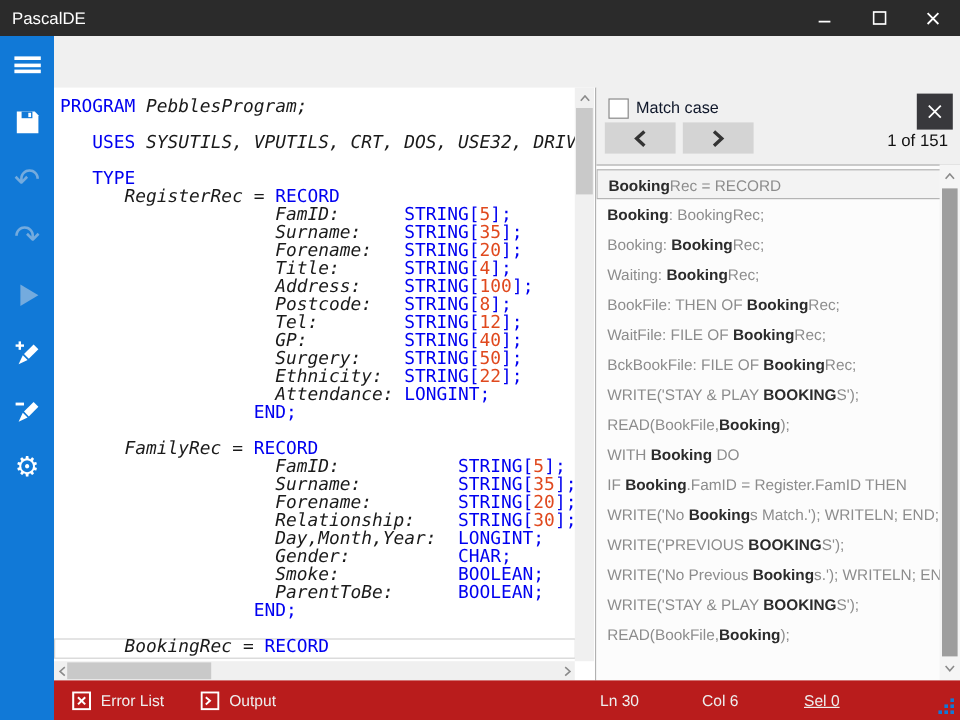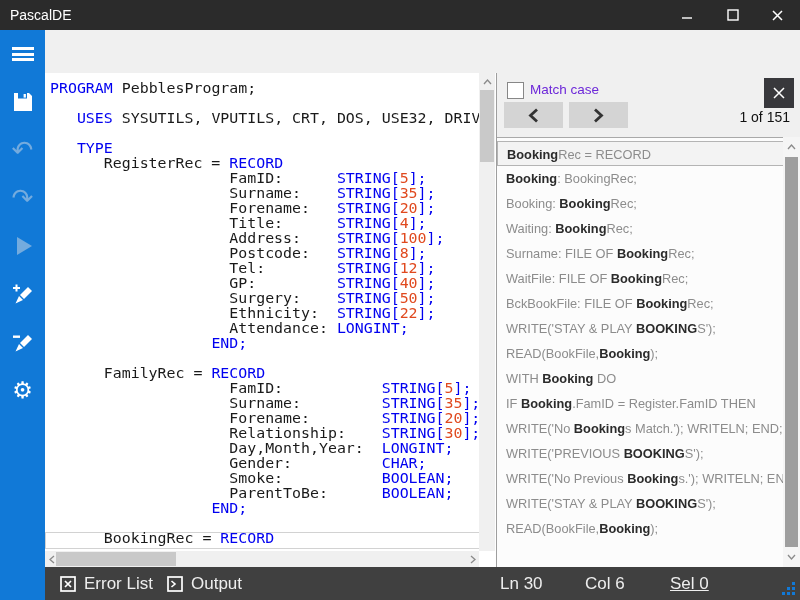--- a/index.html
+++ b/index.html
@@ -27,45 +27,45 @@
   .tab .tlabel { font-size:12.5px; color:#222; flex:1; }
   .searchwrap { position:absolute; left:528px; top:10px; width:200px; height:30px; border:1px solid #1179d7; background:#fff; display:flex; z-index:3; }
   .searchwrap input { flex:1; border:none; outline:none; font-size:13.5px; padding:0 4px 0 6px; font-family:"Liberation Sans",sans-serif; color:#111; }
   .caret { position:absolute; left:57px; top:6px; width:1px; height:18px; background:#000; }
   .searchbtn { width:29px; height:28px; background:#1179d7; display:flex; align-items:center; justify-content:center; }
 
   
   .editor { position:absolute; left:45px; top:73px; width:452px; height:494px; background:#fff; border-right:1px solid #9e9e9e; overflow:hidden; }
   .code { position:absolute; left:5px; top:8px; font-family:"DejaVu Sans Mono", monospace; font-size:14.9px; line-height:15px; white-space:pre; }
   .code .cl { height:15px; }
-  .kw { color:#0000f0;text-align:center; } .num { color:#e0491e; } .pl { color:#1a1a1a; }
+  .kw { color:#0000f0;text-align:center; } .num { color:#e0491e; } .pl { color:#1a1a1a;font-style:italic; }
   .curline { position:absolute; left:0; top:459px; height:17px; right:16px; border:1px solid #d2d2d2; }
   .vsb { position:absolute; right:1px; top:0; width:16px; bottom:16px; background:#f0f0f0; }
   .vsb .thumb { position:absolute; left:1px; right:1px; top:17px; height:72px; background:#c9c9c9; }
   .hsb { position:absolute; left:0; bottom:0; height:16px; right:17px; background:#f0f0f0; }
   .hsb .thumb { position:absolute; top:1px; bottom:1px; left:11px; width:120px; background:#c9c9c9; }
   .sb-arrow { position:absolute; display:flex; align-items:center; justify-content:center; }
 
   
   .findpanel { position:absolute; left:497px; top:73px; width:303px; height:494px; background:#f0f0f0; }
   .fp-close { position:absolute; left:267px; top:5px; width:30px; height:30px; background:#38383c; display:flex; align-items:center; justify-content:center; }
   .fp-check { position:absolute; left:10px; top:9px; width:17px; height:17px; background:#fff; border:1px solid #878787; }
-  .fp-checklabel { position:absolute; left:33px; top:9px; font-size:13.5px; color:#6d28d9; }
+  .fp-checklabel { position:absolute; left:33px; top:9px; font-size:13.5px; color:#0f172a; }
   .fp-prev { position:absolute; left:7px; top:29px; width:59px; height:26px; background:#d4d4d4; display:flex; align-items:center; justify-content:center; }
   .fp-next { position:absolute; left:72px; top:29px; width:59px; height:26px; background:#d4d4d4; display:flex; align-items:center; justify-content:center; }
   .fp-count { position:absolute; right:10px; top:36px; font-size:14px; color:#111; }
   .fp-list { position:absolute; left:0; right:0; top:64px; bottom:0; background:#fcfcfc; border-top:1px solid #a9a9a9; overflow:hidden; padding-top:3px; }
   .result { height:25px; line-height:25px; padding-left:9px; padding-right:22px; font-size:12.8px; color:#8c8c8c; white-space:nowrap; overflow:hidden; }
   .result b { color:#2b2b2b; font-weight:700; }
   .result.sel { background:#f3f3f3; border:1px solid #b4b4b4; }
   .fp-sb { position:absolute; right:0; top:64px; bottom:0; width:17px; background:#f5f5f5; }
   .fp-sb .thumb { position:absolute; left:2px; right:2px; top:20px; bottom:20px; background:#9e9e9e; }
 
   
-  .statusbar { position:absolute; left:45px; top:567px; width:755px; height:33px; background:#404040; color:#eee; font-size:17px; }
+  .statusbar { position:absolute; left:45px; top:567px; width:755px; height:33px; background:#b91c1c; color:#eee; font-size:13px; }
   .sb-group { position:absolute; top:0; height:33px; display:flex; align-items:center; gap:8px; }
   .sb-text { position:absolute; top:0; line-height:33px; }
   .grip { position:absolute; right:5px; bottom:5px; width:3px; height:3px; background:#1179d7;
           box-shadow:-5px 0 #1179d7,-10px 0 #1179d7,0 -5px #1179d7,-5px -5px #1179d7,0 -10px #1179d7; }
 </style>
 </head>
 <body>
 
 <div id="app">
 
@@ -178,21 +178,21 @@
       <svg width="13" height="15">
           <path d="M3 1.5 L9.5 7.5 L3 13.5" stroke="#333" stroke-width="2.8" fill="none"></path>
         </svg>
     </div>
     <div class="fp-count">1 of 151</div>
     <div class="fp-list">
         <div class="result sel"><b>Booking</b><span>Rec = RECORD</span></div>
         <div class="result"><b>Booking</b><span>:  BookingRec;</span></div>
         <div class="result"><span>Booking:  </span><b>Booking</b><span>Rec;</span></div>
         <div class="result"><span>Waiting:  </span><b>Booking</b><span>Rec;</span></div>
-        <div class="result"><span>Surname:   FILE OF </span><b>Booking</b><span>Rec;</span></div>
+        <div class="result"><span>BookFile:   THEN OF </span><b>Booking</b><span>Rec;</span></div>
         <div class="result"><span>WaitFile:   FILE OF </span><b>Booking</b><span>Rec;</span></div>
         <div class="result"><span>BckBookFile: FILE OF </span><b>Booking</b><span>Rec;</span></div>
         <div class="result"><span>WRITE('STAY &amp; PLAY </span><b>BOOKING</b><span>S');</span></div>
         <div class="result"><span>READ(BookFile,</span><b>Booking</b><span>);</span></div>
         <div class="result"><span>WITH </span><b>Booking</b><span> DO</span></div>
         <div class="result"><span>IF </span><b>Booking</b><span>.FamID = Register.FamID THEN</span></div>
         <div class="result"><span>WRITE('No </span><b>Booking</b><span>s Match.'); WRITELN; END;</span></div>
         <div class="result"><span>WRITE('PREVIOUS </span><b>BOOKING</b><span>S');</span></div>
         <div class="result"><span>WRITE('No Previous </span><b>Booking</b><span>s.'); WRITELN; END;</span></div>
         <div class="result"><span>WRITE('STAY &amp; PLAY </span><b>BOOKING</b><span>S');</span></div>

